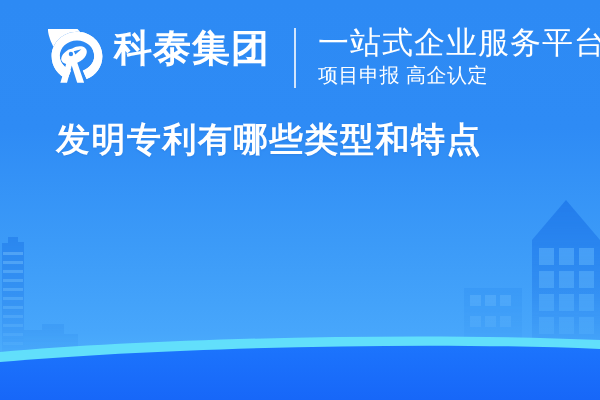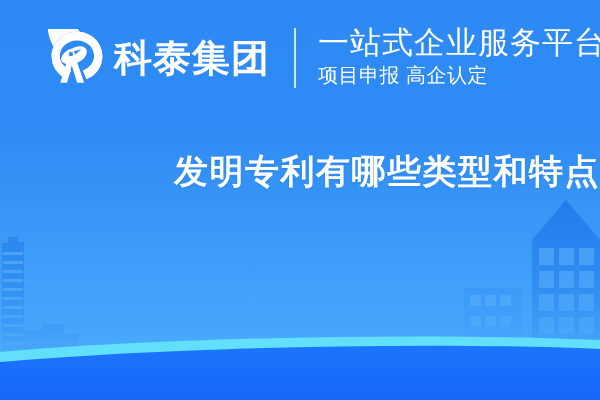--- a/index.html
+++ b/index.html
@@ -21,21 +21,21 @@
   #scenery { position:absolute; inset:0; z-index:1; }
   #scenery svg { display:block; width:600px; height:400px; }
 
   
   #header {
     position:absolute; left:0; top:0; width:600px; height:115px;
     z-index:5;
     display:flex; align-items:center;
     padding-left:48px;
   }
-  #logo-lockup { display:flex; align-items:center; }
+  #logo-lockup { display:flex; align-items:flex-start; }
   #logo-mark { width:58px; height:58px; flex:0 0 58px; }
   #logo-mark svg { display:block; width:58px; height:58px; }
   #brand-name {
     color:#ffffff;
     font-size:38px;
     font-weight:bold;
     letter-spacing:1px;
     line-height:1;
     margin-left:8px;
     white-space:nowrap;
@@ -59,24 +59,23 @@
     color:#ffffff;
     font-size:20px;
     line-height:1.35;
     letter-spacing:.5px;
     margin-top:3px;
     white-space:nowrap;
   }
 
   
   #title-area {
-    position:absolute; left:0; top:150px; width:600px;
+    position:absolute; left:0; top:118px; width:600px;
     z-index:5;
     padding-left:56px;
-    text-align:right;
   }
   #page-title {
     color:#ffffff;
     font-size:34px;
     font-weight:bold;
     letter-spacing:1.5px;
     line-height:1.25;
     white-space:nowrap;
     text-shadow:0 1px 2px rgba(20,80,170,.18);
   }

